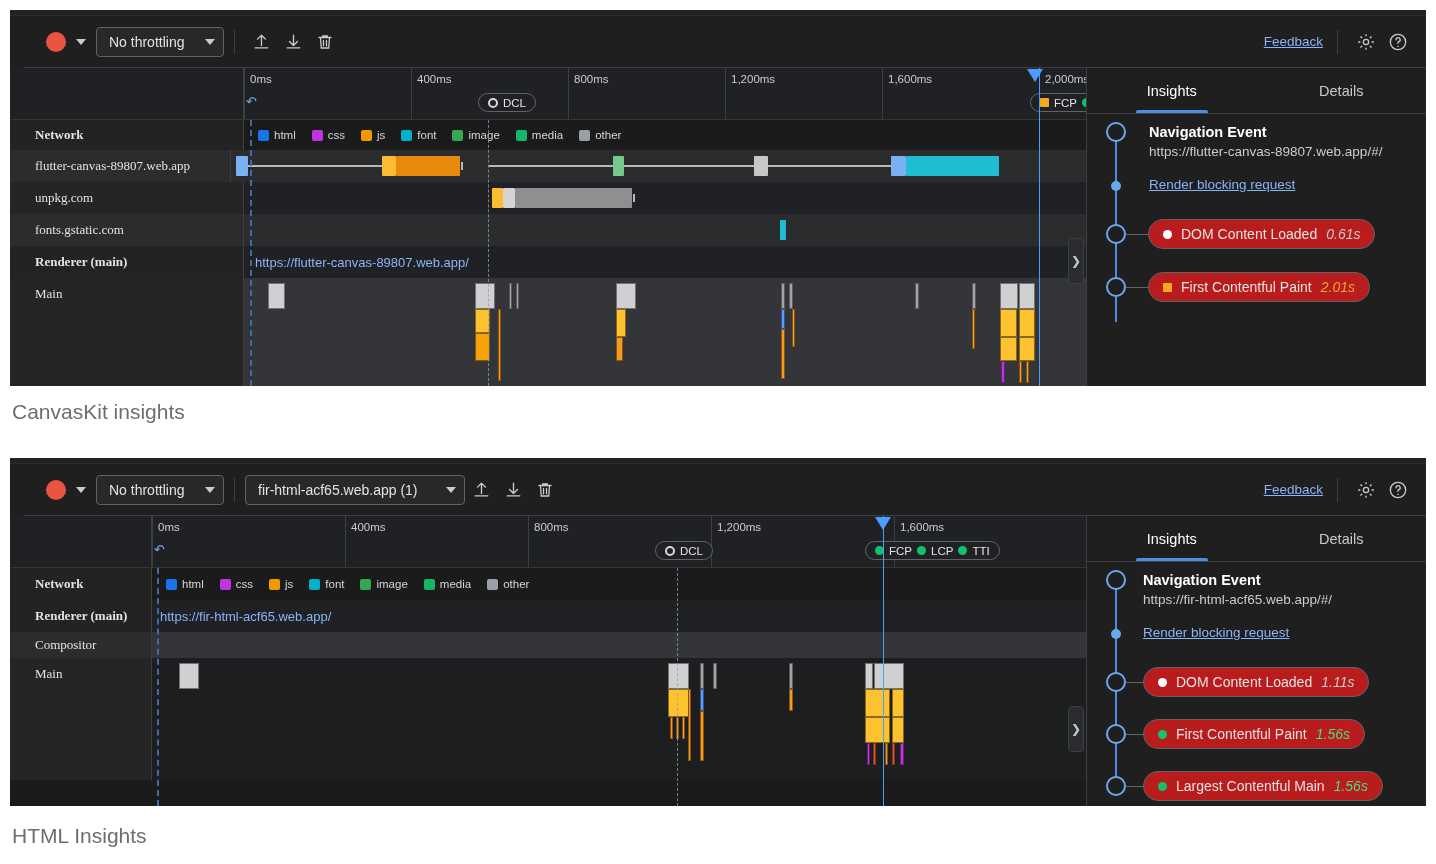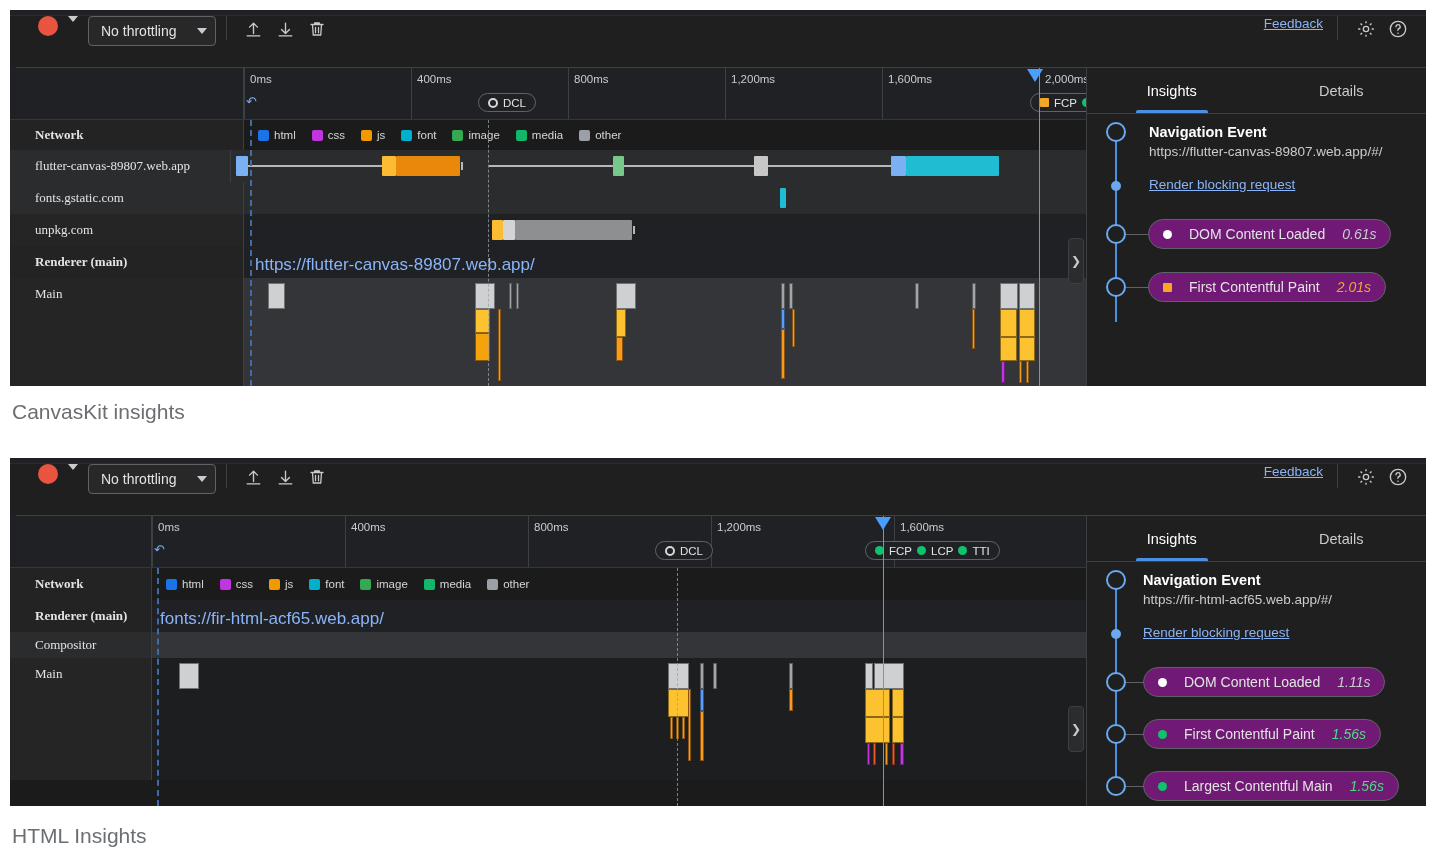--- a/index.html
+++ b/index.html
@@ -21,23 +21,23 @@
   .panel-1 { left: 10px; top: 10px; width: 1416px; height: 376px; }
   .panel-2 { left: 10px; top: 458px; width: 1416px; height: 348px; }
 
   .dt-topstrip {
     position:absolute; left:0; top:0; width:100%; height:6px;
     background:#202124; border-bottom:1px solid #2b2c2e;
   }
 
   
   .toolbar {
-    position:absolute; left:6px; top:0; right:0; height:52px;
+    position:absolute; left:14px; top:0; right:0; height:52px;
     background:#1f1f1f;
-    display:flex; gap:0px;
+    display:flex; align-items:center; gap:0px;
     padding: 0 12px;
     border-bottom:1px solid #3c4043;
   }
   .record-dot {
     width:20px; height:20px; border-radius:50%;
     background:#e8543f; margin-left:10px; margin-right:6px; flex:none;
   }
   .caret {
     width:0;height:0;border-left:5px solid transparent;border-right:5px solid transparent;
     border-top:6px solid #c9ccce; margin: 0 10px 0 4px; flex:none;
@@ -116,21 +116,21 @@
   .row-track { flex:1 1 auto; position:relative; overflow:hidden; }
 
   .legend { display:flex; align-items:center; gap:16px; padding-left:14px; height:100%; }
   .legend-item { display:flex; align-items:center; gap:5px; font-size:11.5px; color:#d6d6d6; }
   .swatch { width:11px; height:11px; border-radius:2px; flex:none; }
 
   .netbar { position:absolute; border-radius:1px; }
   .netline { position:absolute; height:2px; background:#b8b8b8; }
   .netcap  { position:absolute; width:2px; background:#b8b8b8; }
 
-  .url-text { position:absolute; font-size:17px; color:#8ab4f8; white-space:nowrap; }
+  .url-text { position:absolute; font-size:13px; color:#8ab4f8; white-space:nowrap; }
 
   .flame { position:absolute; border:1px solid rgba(0,0,0,.45); box-sizing:border-box; }
 
   .expander {
     position:absolute; width:16px; height:46px; border-radius:4px;
     background:#2b2c2e; border:1px solid #3c4043;
     display:flex; align-items:center; justify-content:center;
     color:#c9ccce; font-size:12px; z-index:8;
   }
 
@@ -150,23 +150,23 @@
   .node {
     position:absolute; left:19px; width:20px; height:20px; border-radius:50%;
     border:2px solid #6aa9f0; background:#1f1f1f; box-sizing:border-box; z-index:2;
   }
   .node.small { left:24px; width:10px; height:10px; border:none; background:#6aa9f0; }
   .connector { position:absolute; height:1px; background:#5f6368; }
   .nav-title { position:absolute; font-size:14.5px; font-weight:bold; color:#ffffff; }
   .nav-url { position:absolute; font-size:13.5px; color:#c9ccce; white-space:nowrap; }
   .rb-link { position:absolute; font-size:13.5px; color:#8ab4f8; text-decoration:underline; }
   .metric {
-    position:absolute; display:inline-flex; align-items:center; gap:17px;
+    position:absolute; display:inline-flex; align-items:center; gap:9px;
     height:30px; padding:0 14px; border:1px solid #5f6368; border-radius:15px;
-    background:#701a75; font-size:14px; color:#e3e3e3; white-space:nowrap;
+    background:#b91c1c; font-size:14px; color:#e3e3e3; white-space:nowrap;
   }
   .metric .val { color:#c9ccce;font-style:italic; }
   .metric .val.green { color:#4ade80; }
   .metric .val.orange { color:#f0a33a; }
 
   
   .caption { position:absolute; font-size:21px; color:#6b6f73; }
   .cap-1 { left:12px; top:400px; }
   .cap-2 { left:12px; top:824px; }
 </style>
@@ -312,33 +312,33 @@
               <div class="netbar" style="left:382px; top:6px; width:11px; height:20px; background:#76c98a;"></div>
               <div class="netline" style="left:393px; top:15px; width:130px;"></div>
               <div class="netbar" style="left:523px; top:6px; width:14px; height:20px; background:#c7c7c7;"></div>
               <div class="netline" style="left:537px; top:15px; width:123px;"></div>
               <div class="netbar" style="left:660px; top:6px; width:15px; height:20px; background:#79b1f2;"></div>
               <div class="netbar" style="left:675px; top:6px; width:93px; height:20px; background:#1fbcd2;"></div>
             </div>
           </div>
 
           <div class="row" style="height:32px;">
-            <div class="row-label alt" style="width:234px;">fonts.gstatic.com</div>
-            <div class="row-track" style="background:#2b2c2e;">
-              <div class="netbar" style="left:536px; top:6px; width:6px; height:20px; background:#1fbcd2;"></div>
-            </div>
-          </div>
-
-          <div class="row" style="height:32px;">
             <div class="row-label" style="width:234px;">unpkg.com</div>
             <div class="row-track" style="background:#202124;">
               <div class="netbar" style="left:248px; top:6px; width:11px; height:20px; background:#fbbc33;"></div>
               <div class="netbar" style="left:259px; top:6px; width:12px; height:20px; background:#d4d4d4;"></div>
               <div class="netbar" style="left:271px; top:6px; width:117px; height:20px; background:#8d8f91;"></div>
               <div class="netcap" style="left:389px; top:12px; height:8px;"></div>
+            </div>
+          </div>
+
+          <div class="row" style="height:32px;">
+            <div class="row-label alt" style="width:234px;">fonts.gstatic.com</div>
+            <div class="row-track" style="background:#2b2c2e;">
+              <div class="netbar" style="left:536px; top:6px; width:6px; height:20px; background:#1fbcd2;"></div>
             </div>
           </div>
         </div>
 
         <div class="tracks">
           <div class="row" style="height:32px;">
             <div class="row-label group" style="width:234px;">Renderer (main)</div>
             <div class="row-track" style="background:#202124;">
               <div class="url-text" style="left:11px; top:9px;">https://flutter-canvas-89807.web.app/</div>
             </div>
@@ -424,20 +424,24 @@
     <div class="dt-topstrip"></div>
 
     <div class="toolbar" style="top:6px;">
       <div class="record-dot"></div>
       <div class="caret"></div>
       <div class="select sel-throttle">
         <span>No throttling</span>
         <i class="caret"></i>
       </div>
       <div class="tb-sep"></div>
+      <div class="select sel-target" style="min-width:220px;">
+        <span>fir-html-acf65.web.app (1)</span>
+        <i class="caret"></i>
+      </div>
       <div class="tb-icon">
         <svg width="19" height="19" viewBox="0 0 24 24" fill="none" stroke="#c9ccce" stroke-width="1.7" stroke-linecap="round">
             <path d="M12 17V4M12 4l-5 5M12 4l5 5M4 20h16"></path>
           </svg>
       </div>
       <div class="tb-icon">
         <svg width="19" height="19" viewBox="0 0 24 24" fill="none" stroke="#c9ccce" stroke-width="1.7" stroke-linecap="round">
             <path d="M12 4v13M12 17l-5-5M12 17l5-5M4 20h16"></path>
           </svg>
       </div>
@@ -543,21 +547,21 @@
               </div>
             </div>
           </div>
 
         </div>
 
         <div class="tracks">
           <div class="row" style="height:32px;">
             <div class="row-label group" style="width:142px;">Renderer (main)</div>
             <div class="row-track" style="background:#202124;">
-              <div class="url-text" style="left:8px; top:9px;">fonts://fir-html-acf65.web.app/</div>
+              <div class="url-text" style="left:8px; top:9px;">https://fir-html-acf65.web.app/</div>
             </div>
           </div>
 
           <div class="row" style="height:26px;">
             <div class="row-label alt" style="width:142px;">Compositor</div>
             <div class="row-track" style="background:#343538;"></div>
           </div>
 
           <div class="row" style="height:122px;">
             <div class="row-label" style="width:142px; align-items:flex-start; padding-top:8px;">Main</div>

